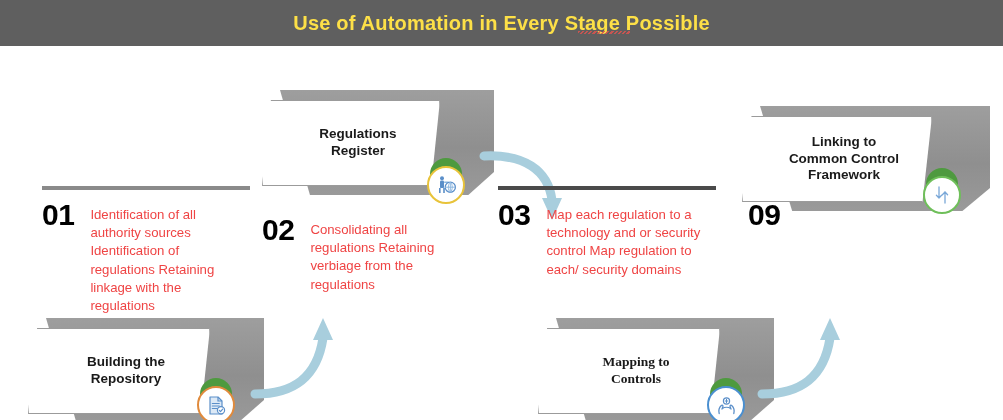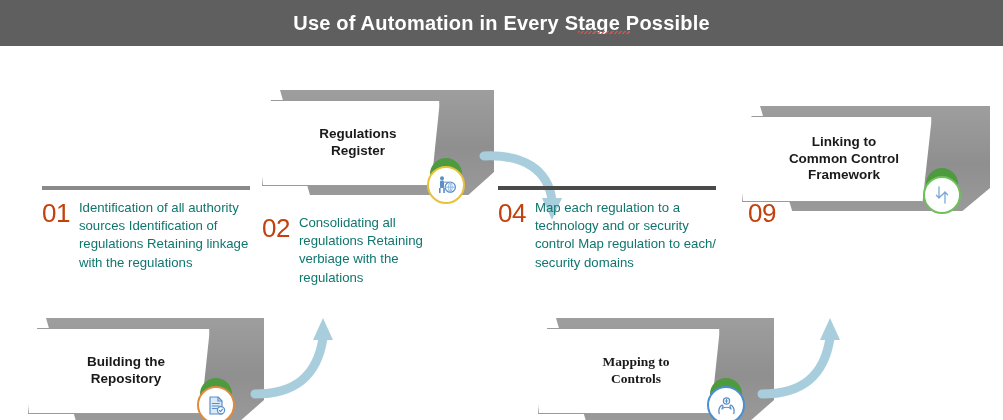--- a/index.html
+++ b/index.html
@@ -11,21 +11,21 @@
     position:relative;
   }
 
   
   .title-bar{
     position:absolute;left:0;top:0;width:1003px;height:46px;
     background:#5f5f5f;
     display:flex;align-items:center;justify-content:center;
   }
   .title-bar .title-text{
-    color:#ffffff;
+    color:#fde047;
     font-size:20px;
     font-weight:bold;
     letter-spacing:.2px;
     position:relative;
     white-space:nowrap;
   }
   .spell-underline{
     position:absolute;
     height:3px;
     bottom:-1px;
@@ -69,27 +69,27 @@
     position:absolute;width:32px;height:32px;border-radius:50% 50% 50% 50%;
     z-index:3;
   }
 
   
   .numblock{position:absolute;width:240px;}
   .numblock .rule{height:4px;background:#8a8a8a;margin-bottom:9px;}
   .numblock .rule.dark{background:#4a4a4a;}
   .numblock .row{display:flex;align-items:flex-start;}
   .numblock .num{
-    font-size:26px;font-weight:normal;color:#c2410c;
+    font-size:30px;font-weight:bold;color:#000000;
     line-height:1;letter-spacing:-.5px;
     flex:0 0 auto;padding-right:9px;padding-top:1px;
   }
   .numblock .body{flex:1 1 auto;}
   .numblock .para{
-    font-size:13.2px;color:#0f766e;line-height:1.38;margin:0;
+    font-size:13.2px;color:#ef4444;line-height:1.38;margin:7px;
   }
   .numblock .para + .para{margin-top:9px;}
 
   
   .arrow{position:absolute;}
   .arrow svg{display:block;overflow:visible;}
 </style>
 </head>
 <body>
 
@@ -201,29 +201,29 @@
       <div class="body">
         <p class="para">Identification of all authority sources Identification of regulations Retaining linkage with the regulations</p>
       </div>
     </div>
   </div>
 
   <div class="numblock" style="left:262px;top:168px;width:200px;">
     <div class="row">
       <div class="num">02</div>
       <div class="body">
-        <p class="para">Consolidating all regulations Retaining verbiage with the regulations</p>
+        <p class="para">Consolidating all regulations Retaining verbiage from the regulations</p>
       </div>
     </div>
   </div>
 
   <div class="numblock" style="left:498px;top:140px;width:220px;">
     <div class="rule dark" style="width:218px;"></div>
     <div class="row">
-      <div class="num">04</div>
+      <div class="num">03</div>
       <div class="body">
         <p class="para">Map each regulation to a technology and or security control Map regulation to each/ security domains</p>
       </div>
     </div>
   </div>
 
   <div class="numblock" style="left:748px;top:153px;width:232px;">
     <div class="row">
       <div class="num">09</div>
     </div>

